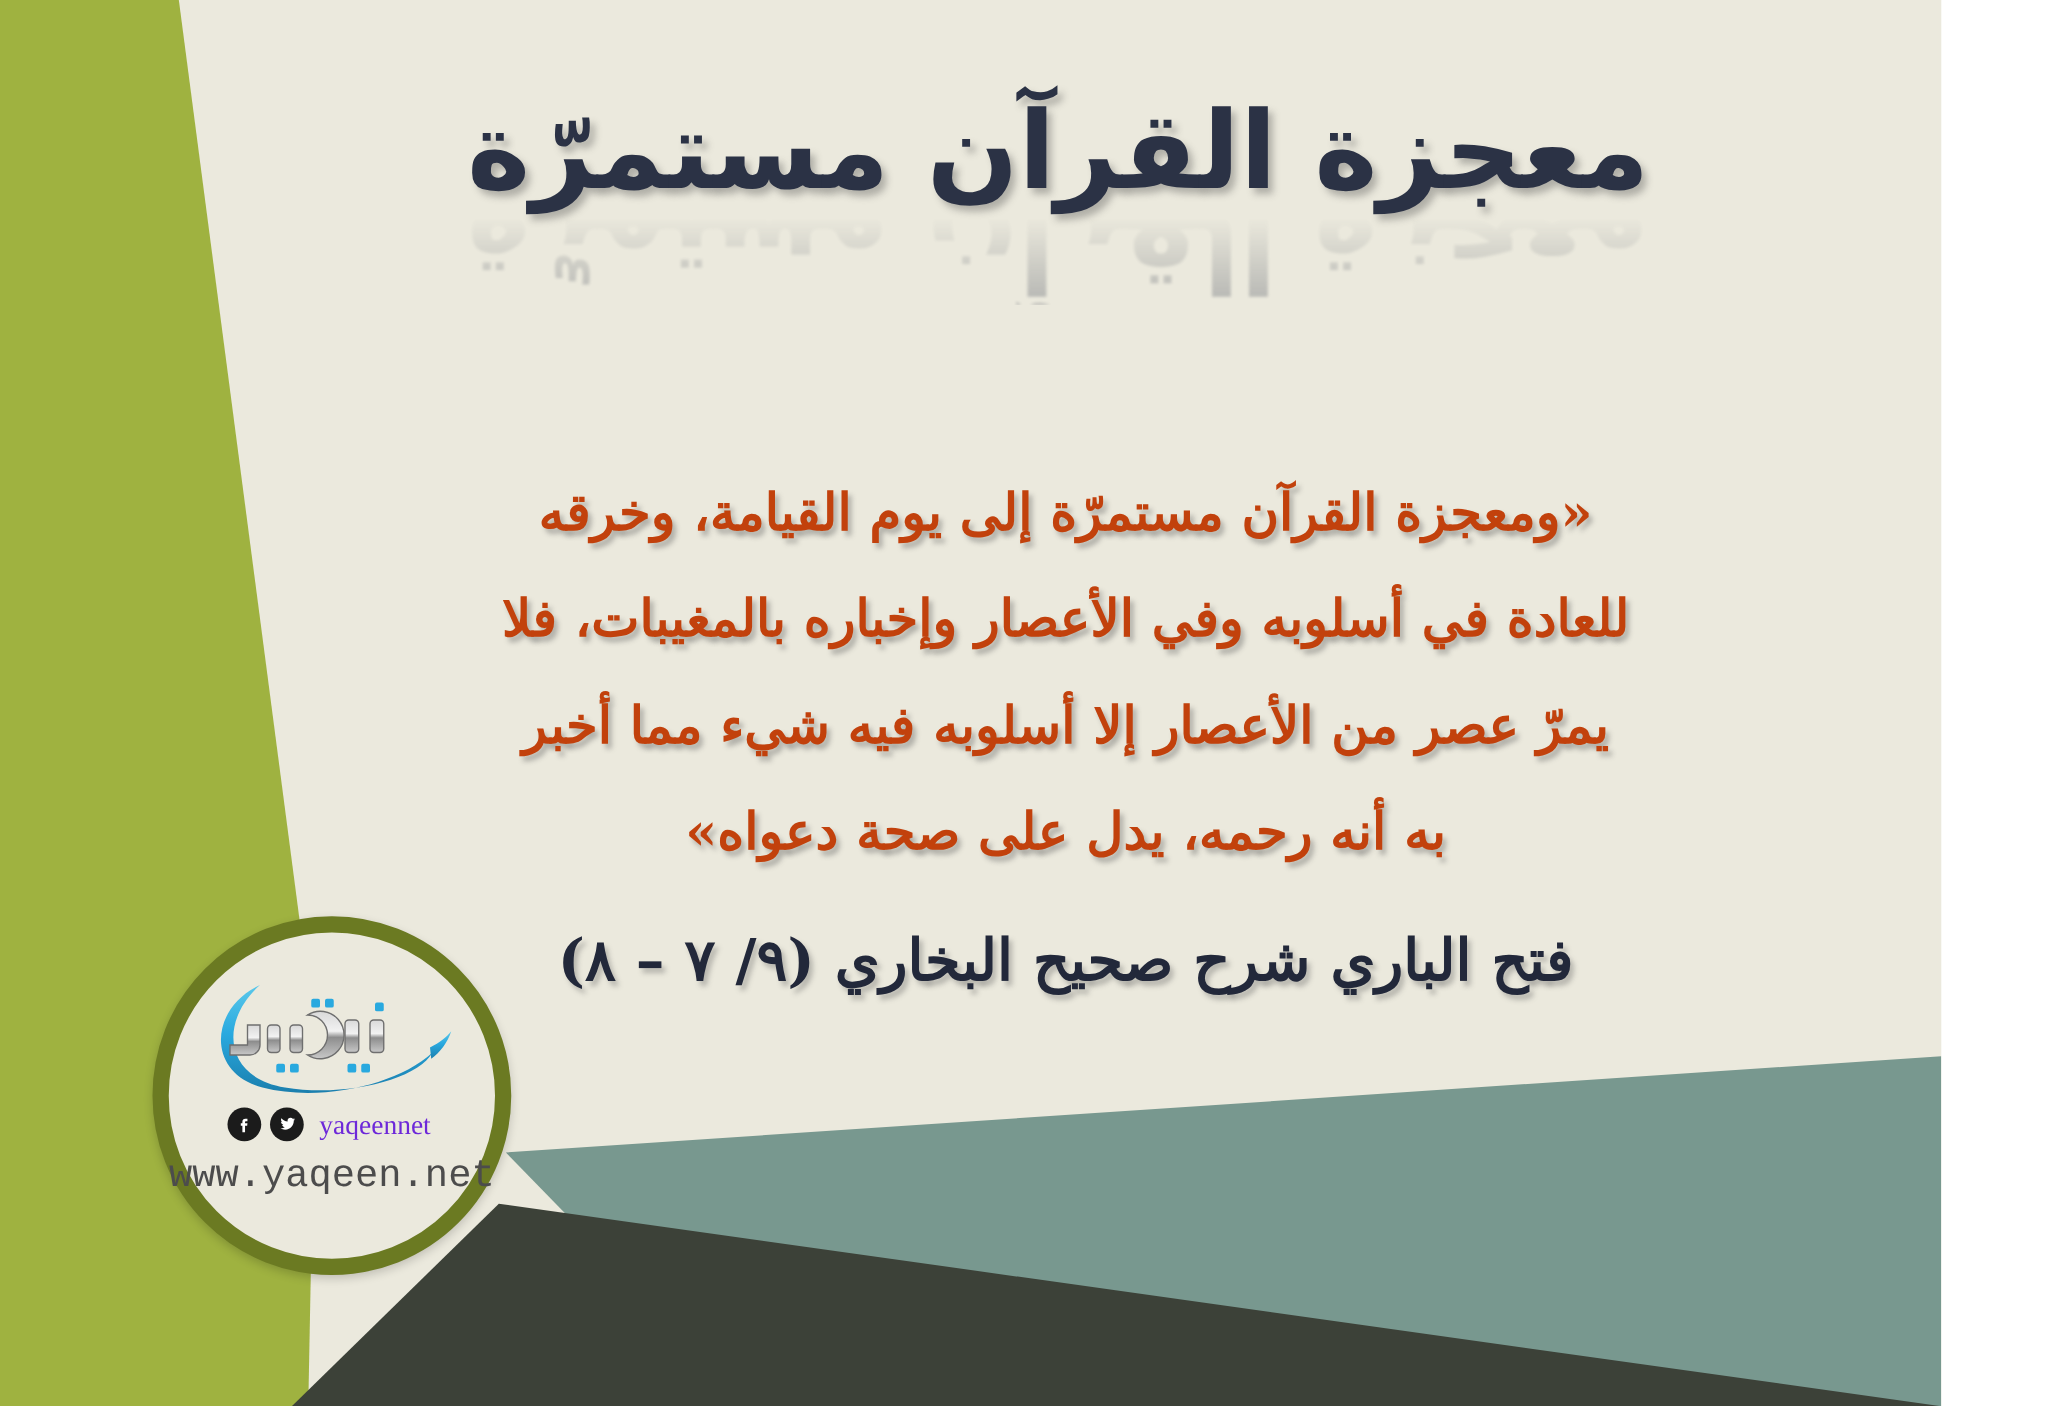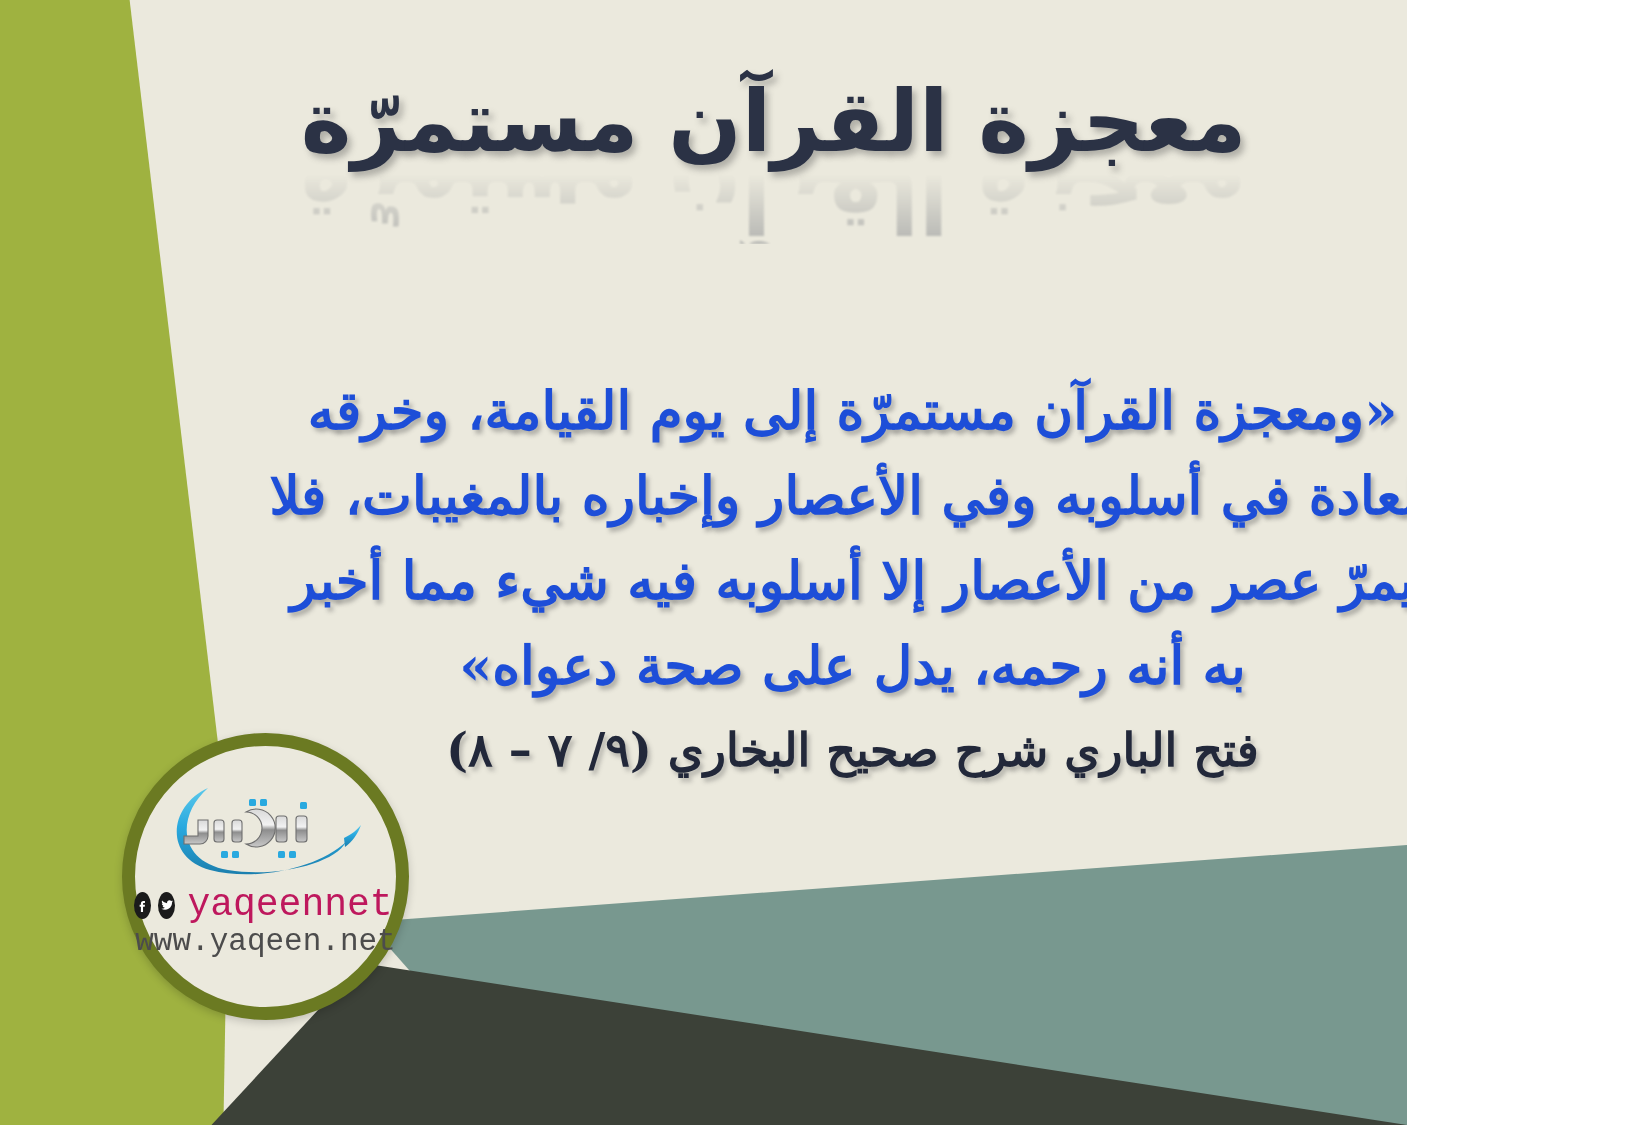--- a/index.html
+++ b/index.html
@@ -4,21 +4,21 @@
 <title>معجزة القرآن مستمرّة</title>
 <style>
   html, body {
     margin: 0;
     padding: 0;
     background: #ffffff;
   }
 
   #poster {
     position: relative;
-    width: 1407px;
+    width: 1553px;
     height: 1125px;
     overflow: hidden;
     background: #ebe9dd;
     font-family: "DejaVu Sans", "Liberation Sans", sans-serif;
   }
 
   
   .bg-layer {
     position: absolute;
     inset: 0;
@@ -93,30 +93,30 @@
     top: 368px;
     left: 255px;
     width: 1195px;
     direction: rtl;
     text-align: center;
   }
 
   .quote-line {
     font-family: "DejaVu Serif", "Liberation Serif", serif;
     font-weight: bold;
-    font-size: 53px;
+    font-size: 41px;
     line-height: 85px;
-    color: #1d4ed8;
+    color: #c2410c;
     white-space: nowrap;
     text-shadow: 3px 4px 4px rgba(90,90,90,0.40);
   }
 
   .citation {
     position: absolute;
-    top: 717px;
+    top: 735px;
     left: 255px;
     width: 1195px;
     direction: rtl;
     text-align: center;
     font-family: "DejaVu Serif", "Liberation Serif", serif;
     font-weight: bold;
     font-size: 46px;
     line-height: 66px;
     color: #22283a;
     white-space: nowrap;
@@ -168,23 +168,23 @@
     border-radius: 50%;
     background: #1b1b1b;
     display: inline-flex;
     align-items: center;
     justify-content: center;
   }
 
   .social-icon svg { display: block; }
 
   .logo-handle {
-    font-family: Liberation Mono, monospace;
-    font-size: 38px;
-    color: #be185d;
+    font-family: Liberation Serif, serif;
+    font-size: 22px;
+    color: #6d28d9;
     margin-right: 4px;
     line-height: 1;
     padding-left: 5px;
   }
 
   .logo-url {
     position: absolute;
     left: 0;
     right: 0;
     top: 180px;

